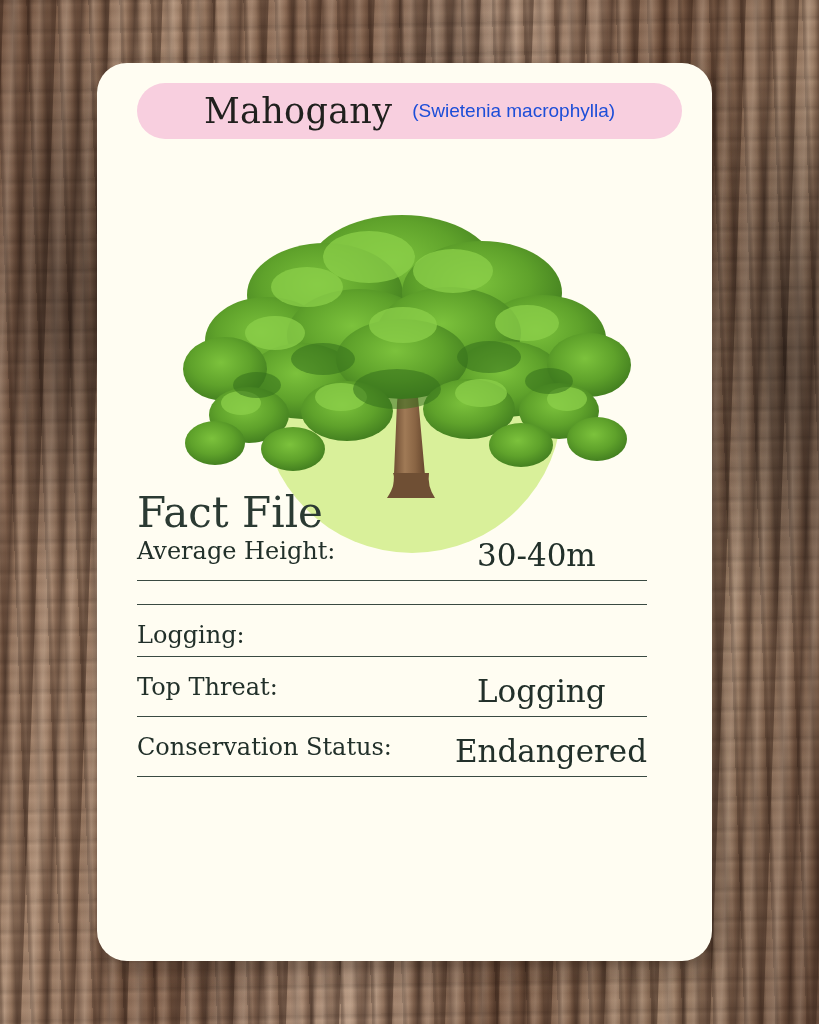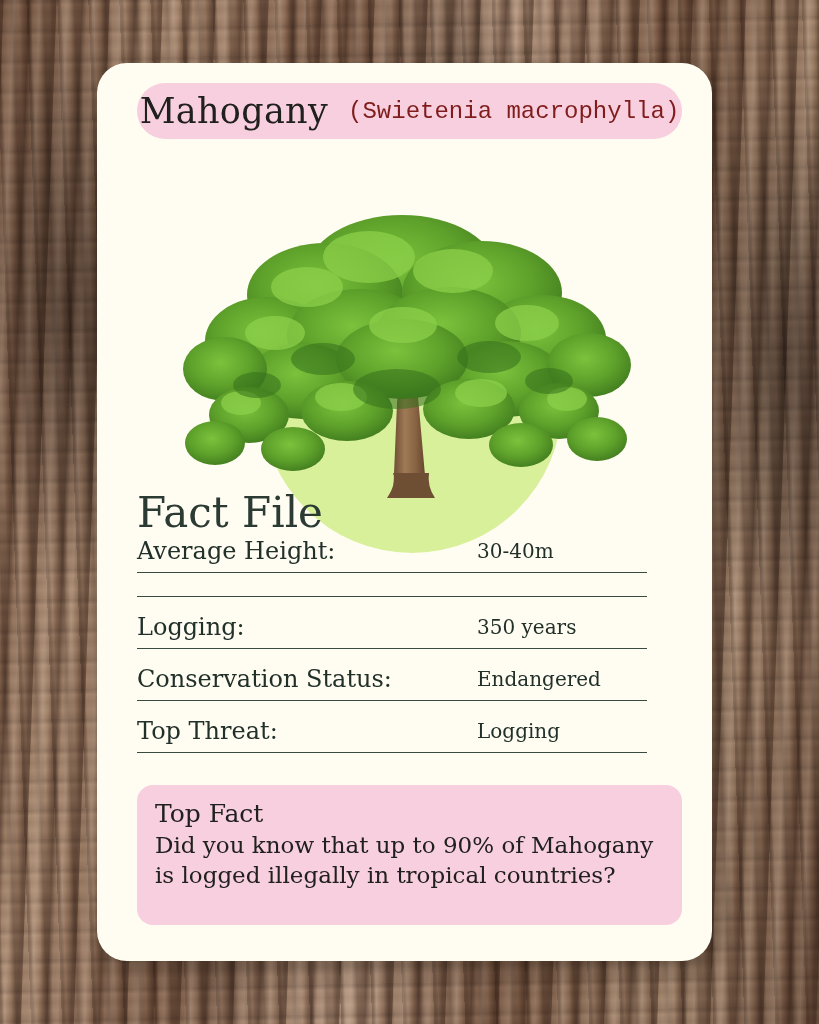--- a/index.html
+++ b/index.html
@@ -95,23 +95,23 @@
     padding: 0 14px;
   }
   .title-common {
     font-size: 35px;
     color: #20201e;
     font-family: "DejaVu Serif", serif;
     letter-spacing: 0.3px;
     white-space: nowrap;
   }
   .title-latin {
-    font-size: 24px;
-    color: #7f1d1d;
-    font-family: Liberation Mono, monospace;
+    font-size: 19px;
+    color: #1d4ed8;
+    font-family: Liberation Sans, sans-serif;
     white-space: nowrap;
   }
 
   
   #illustration {
     position: absolute;
     left: 0;
     top: 90px;
     width: 615px;
     height: 382px;
@@ -143,34 +143,34 @@
     font-family: "DejaVu Serif", serif;
   }
   #facts {
     position: absolute;
     left: 40px;
     top: 470px;
     width: 510px;
   }
   .fact-row {
     display: flex;
-    align-items: center;
+    align-items: flex-start;
     justify-content: space-between;
     border-bottom: 1.6px solid #3a4a42;
     padding: 4px 0 7px 0;
     margin-bottom: 12px;
   }
   .fact-label {
     font-size: 24px;
     color: #22302a;
     font-family: "DejaVu Serif", serif;
     white-space: nowrap;
   }
   .fact-value {
-    font-size: 20px;
+    font-size: 31px;
     color: #22302a;
     font-family: "DejaVu Serif", serif;
     white-space: nowrap;
     text-align: left;
     min-width: 170px;
     padding-left: 14px;
   }
 
   
   #topfact {
@@ -293,30 +293,25 @@
 
   <div id="facts">
     <div class="fact-row">
       <span class="fact-label">Average Height:</span>
       <span class="fact-value">30-40m</span>
     </div>
     <div class="fact-row">
     </div>
     <div class="fact-row">
       <span class="fact-label">Logging:</span>
-      <span class="fact-value">350 years</span>
+    </div>
+    <div class="fact-row">
+      <span class="fact-label">Top Threat:</span>
+      <span class="fact-value">Logging</span>
     </div>
     <div class="fact-row">
       <span class="fact-label">Conservation Status:</span>
       <span class="fact-value">Endangered</span>
     </div>
-    <div class="fact-row">
-      <span class="fact-label">Top Threat:</span>
-      <span class="fact-value">Logging</span>
-    </div>
   </div>
 
-  <div id="topfact">
-    <div id="topfact-title">Top Fact</div>
-    <div id="topfact-body">Did you know that up to 90% of Mahogany is logged illegally in tropical countries?</div>
-  </div>
 
 </div>
 
 </body></html>

